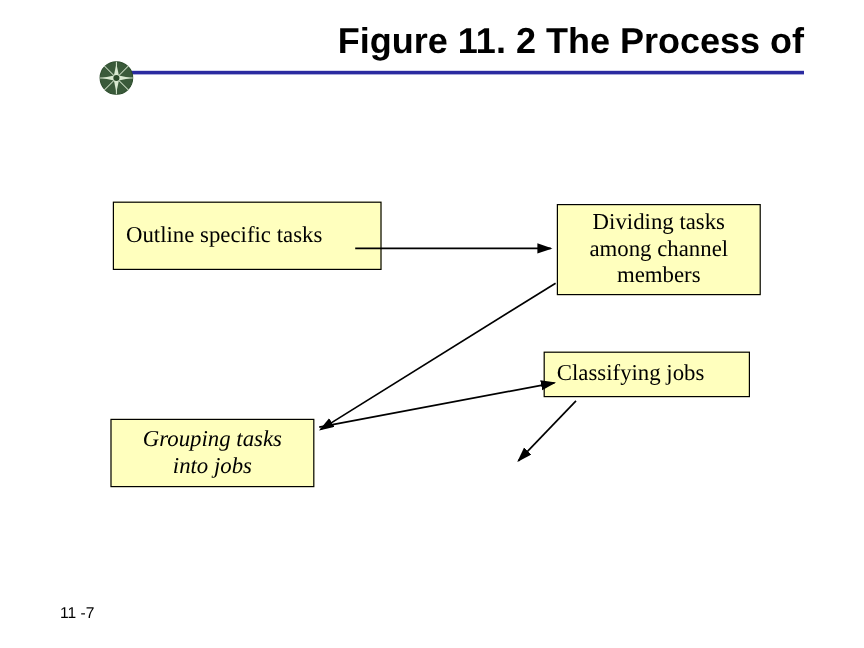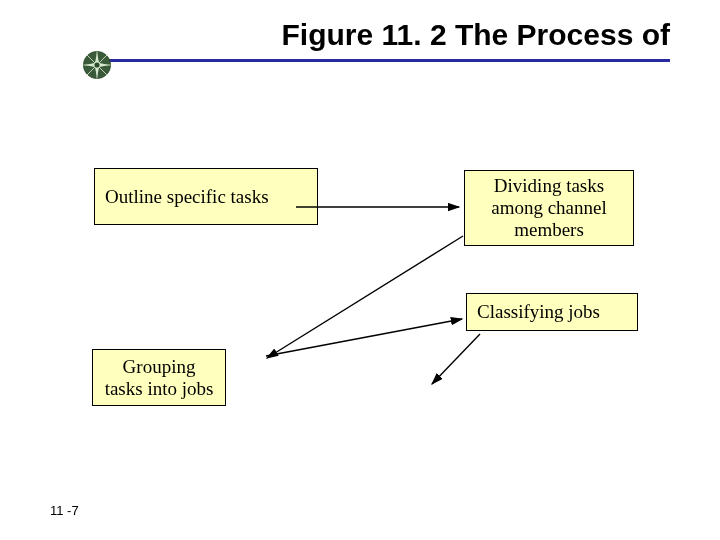--- a/index.html
+++ b/index.html
@@ -91,25 +91,25 @@
   </div>
 
   <div class="box" style="left:94px; top:168px; width:224px; height:57px;">
     <span>Outline specific tasks</span>
   </div>
 
   <div class="box" style="left:464px; top:170px; width:170px; height:76px;">
     <span>Dividing tasks among channel members</span>
   </div>
 
-  <div class="box" style="left:466px; top:293px; width:172px; height:38px;">
+  <div class="box" style="left:453px; top:293px; width:172px; height:38px;">
     <span>Classifying jobs</span>
   </div>
 
-  <div class="box" style="left:92px; top:349px; width:134px; height:57px;">
+  <div class="box" style="left:92px; top:349px; width:170px; height:57px;font-style:italic;">
     <span>Grouping tasks into jobs</span>
   </div>
 
 
   <svg class="arrows">
     <defs>
       <marker id="ah" markerWidth="10" markerHeight="10" refX="8" refY="3" orient="auto" markerUnits="strokeWidth">
         <path d="M0,0 L9,3 L0,6 Z" fill="#000"></path>
       </marker>
     </defs>

